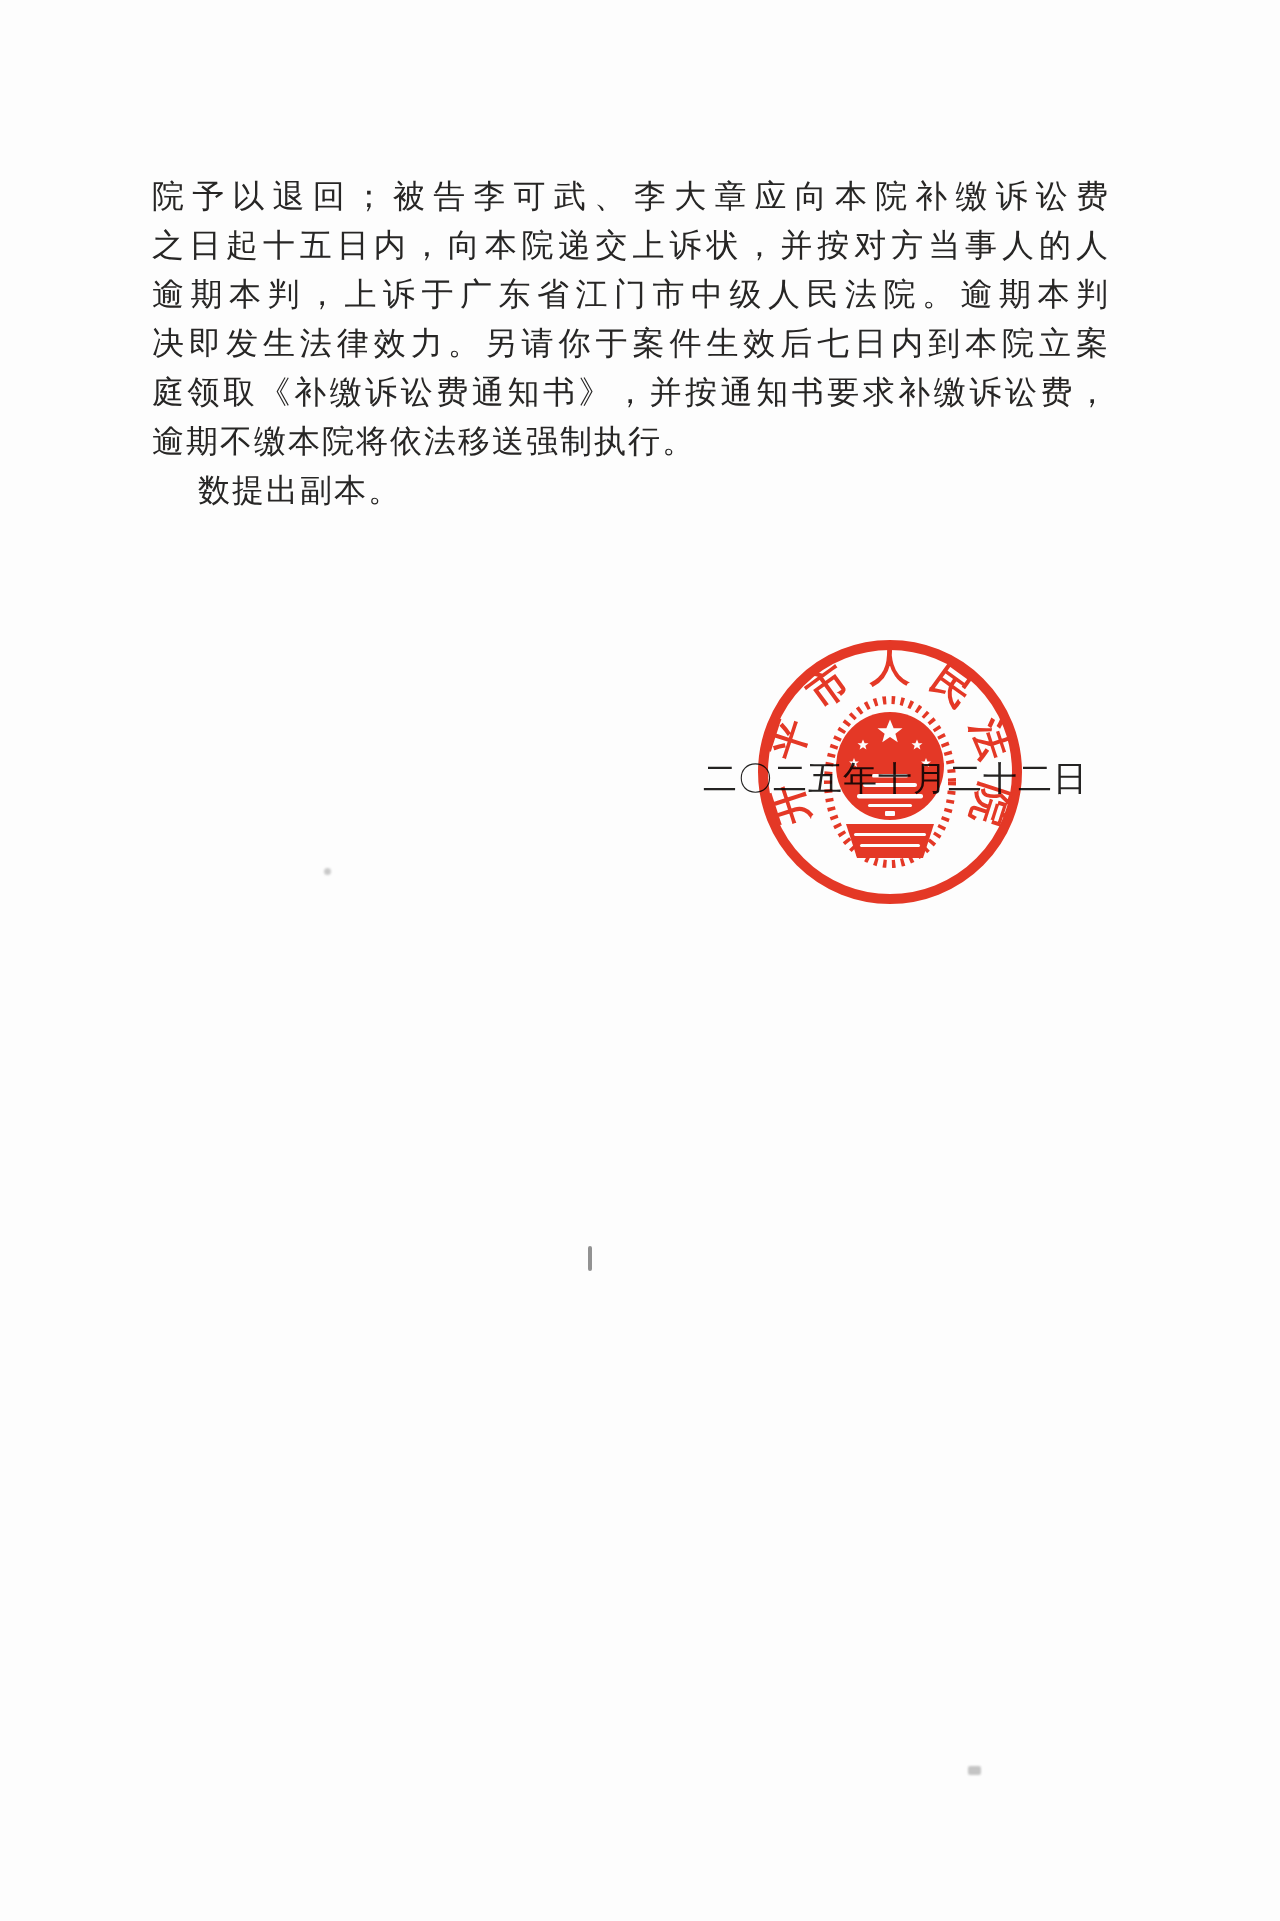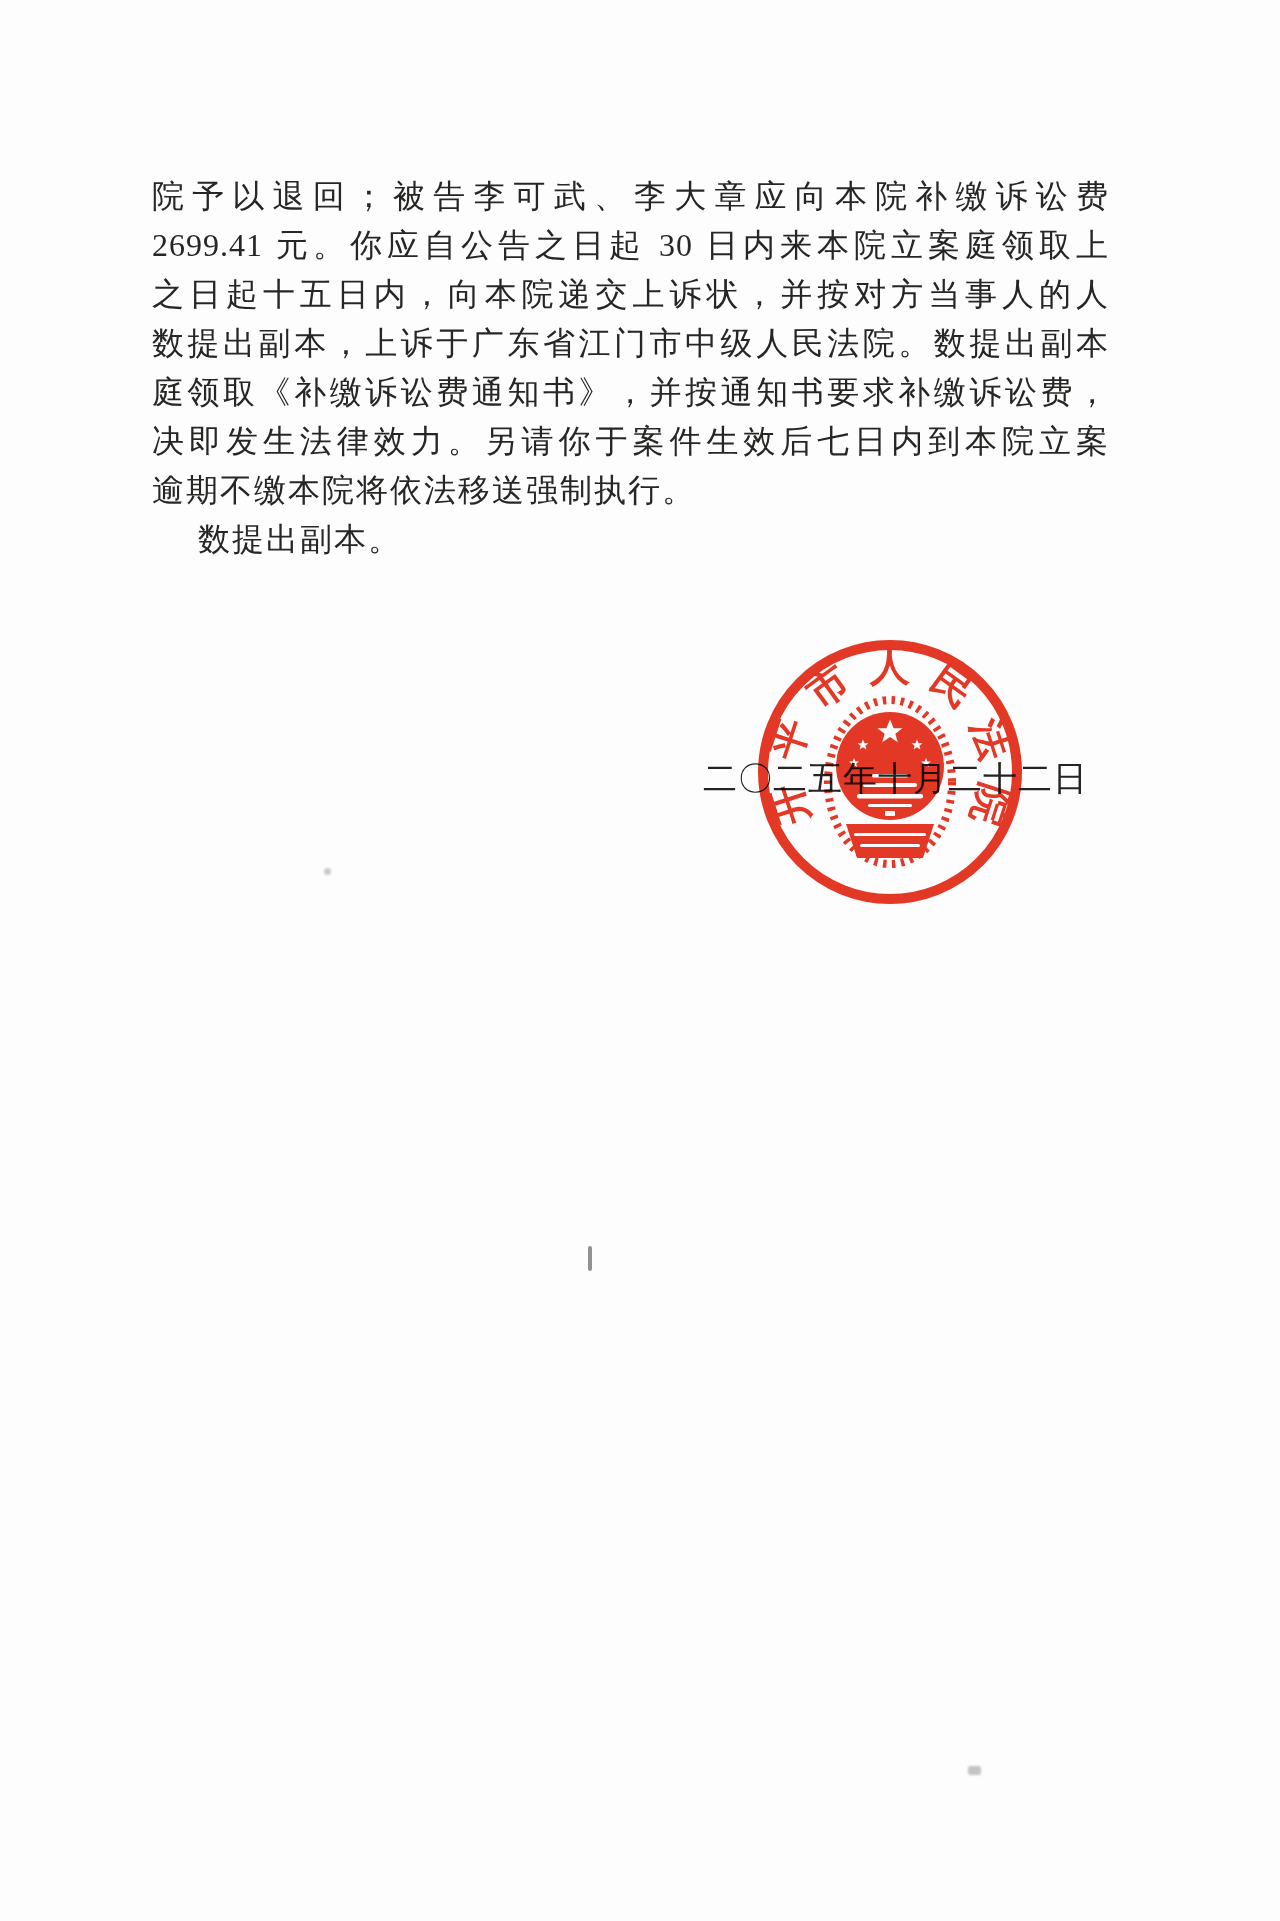--- a/index.html
+++ b/index.html
@@ -72,25 +72,24 @@
     background:#8d8d8d;opacity:.5;border-radius:2px;filter:blur(1px);
   }
 </style>
 </head>
 <body>
 
 <div class="page">
 
   <div class="body-text">
     <div class="body-line">院予以退回；被告李可武、李大章应向本院补缴诉讼费</div>
-    <div class="body-line">2699.41 元。你应自公告之日起 30 日内来本院立案庭领取上</div>
     <div class="body-line">之日起十五日内，向本院递交上诉状，并按对方当事人的人</div>
-    <div class="body-line">数提出副本，上诉于广东省江门市中级人民法院。数提出副本</div>
+    <div class="body-line">逾期本判，上诉于广东省江门市中级人民法院。逾期本判</div>
+    <div class="body-line">决即发生法律效力。另请你于案件生效后七日内到本院立案</div>
     <div class="body-line">庭领取《补缴诉讼费通知书》，并按通知书要求补缴诉讼费，</div>
-    <div class="body-line">决即发生法律效力。另请你于案件生效后七日内到本院立案</div>
     <div class="body-line plain">逾期不缴本院将依法移送强制执行。</div>
     <div class="body-line plain indent">数提出副本。</div>
   </div>
 
   <div class="date-line">二〇二五年十月二十二日</div>
 
   <div class="seal">
     <svg width="276" height="276" viewBox="0 0 276 276">
       <g fill="#e5301d">
 

